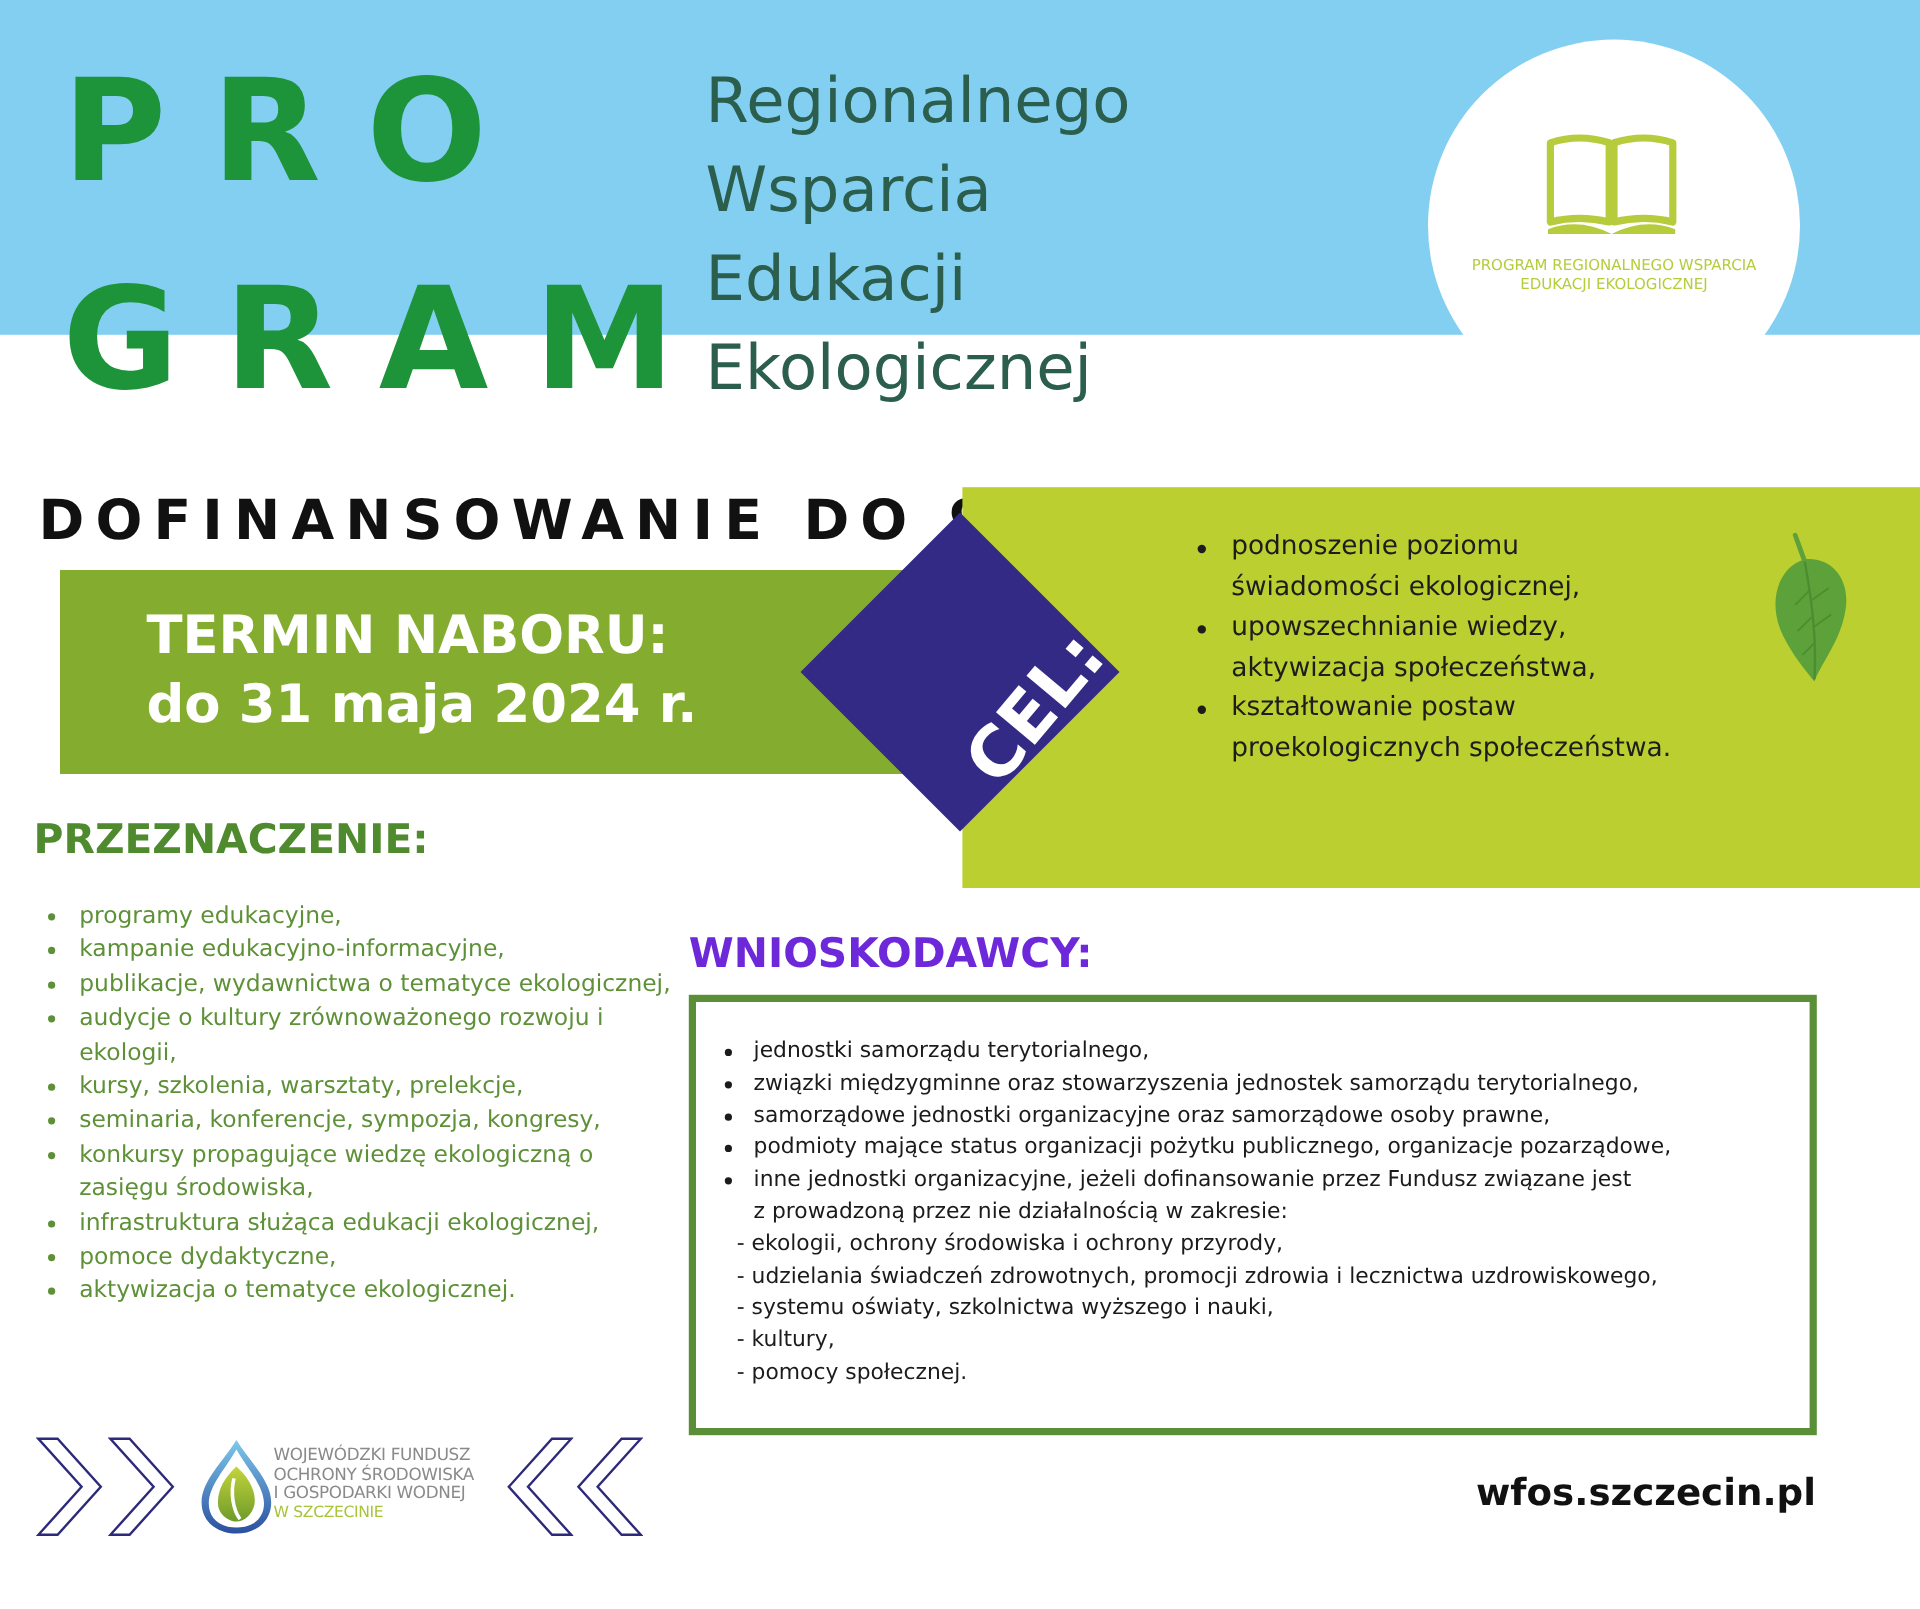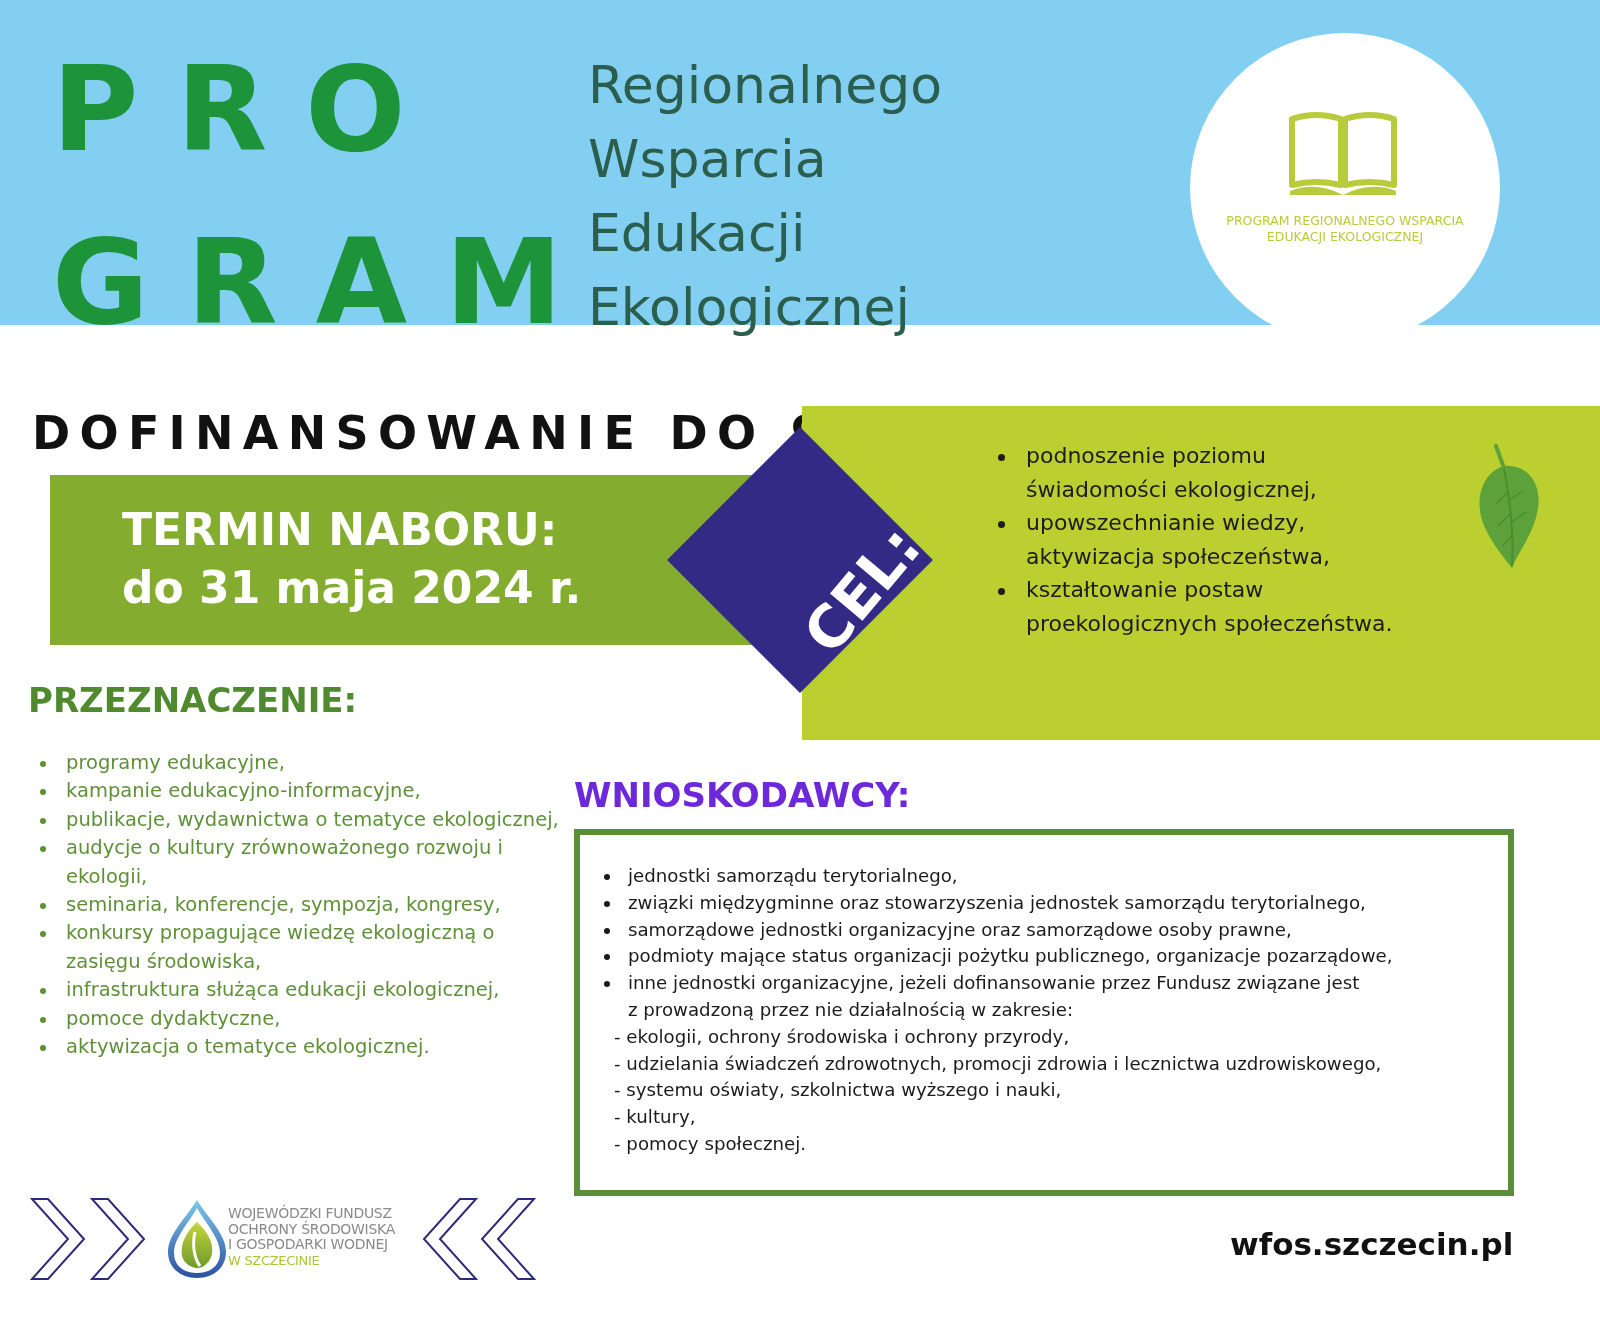--- a/index.html
+++ b/index.html
@@ -1,20 +1,20 @@
 <!DOCTYPE html>
 <html><head>
 <meta charset="utf-8">
 <style>
   * { margin:0; padding:0; box-sizing:border-box; }
   html, body { width:1600px; height:1341px; background:#ffffff; overflow:hidden; }
   body { position:relative; font-family:"Liberation Sans", "DejaVu Sans", sans-serif; }
 
   
-  .header { position:absolute; left:0; top:0; width:1600px; height:325px; background:#82CFF2; }
+  .header { position:absolute; left:0; top:0; width:1600px; height:279px; background:#82CFF2; }
   .big-word { position:absolute; left:52px; font-family:"DejaVu Sans", sans-serif; font-weight:bold; color:#1D933A; font-size:118px; letter-spacing:38px; line-height:1; }
   .big-pro { top:50px; }
   .big-gram { top:223px; }
   .subtitle { position:absolute; left:588px; top:48px; color:#2B5E4C; font-family:"DejaVu Sans", sans-serif; font-size:52px; line-height:74px; font-weight:normal; }
   .subtitle div { white-space:nowrap; }
 
   .logo-circle { position:absolute; left:1190px; top:33px; width:310px; height:310px; border-radius:50%; background:#ffffff; }
   .logo-book { position:absolute; left:98px; top:78px; width:110px; height:90px; }
   .logo-text { position:absolute; left:0; top:180px; width:310px; text-align:center; color:#B7CC3C; font-family:"DejaVu Sans", sans-serif; font-size:12.5px; line-height:16px; }
 
@@ -110,20 +110,21 @@
 
 <div class="diamond"></div>
 <div class="cel-label">CEL:</div>
 
 <div class="purpose-title">PRZEZNACZENIE:</div>
 <ul class="purpose-list">
   <li>programy edukacyjne,</li>
   <li>kampanie edukacyjno-informacyjne,</li>
   <li>publikacje, wydawnictwa o tematyce ekologicznej,</li>
   <li>audycje o kultury zrównoważonego rozwoju i ekologii,</li>
+  <li>kursy, szkolenia, warsztaty, prelekcje,</li>
   <li>seminaria, konferencje, sympozja, kongresy,</li>
   <li>konkursy propagujące wiedzę ekologiczną o zasięgu środowiska,</li>
   <li>infrastruktura służąca edukacji ekologicznej,</li>
   <li>pomoce dydaktyczne,</li>
   <li>aktywizacja o tematyce ekologicznej.</li>
 </ul>
 
 <div class="applicants-title">WNIOSKODAWCY:</div>
 <div class="applicants-box">
   <ul class="applicants-list">

